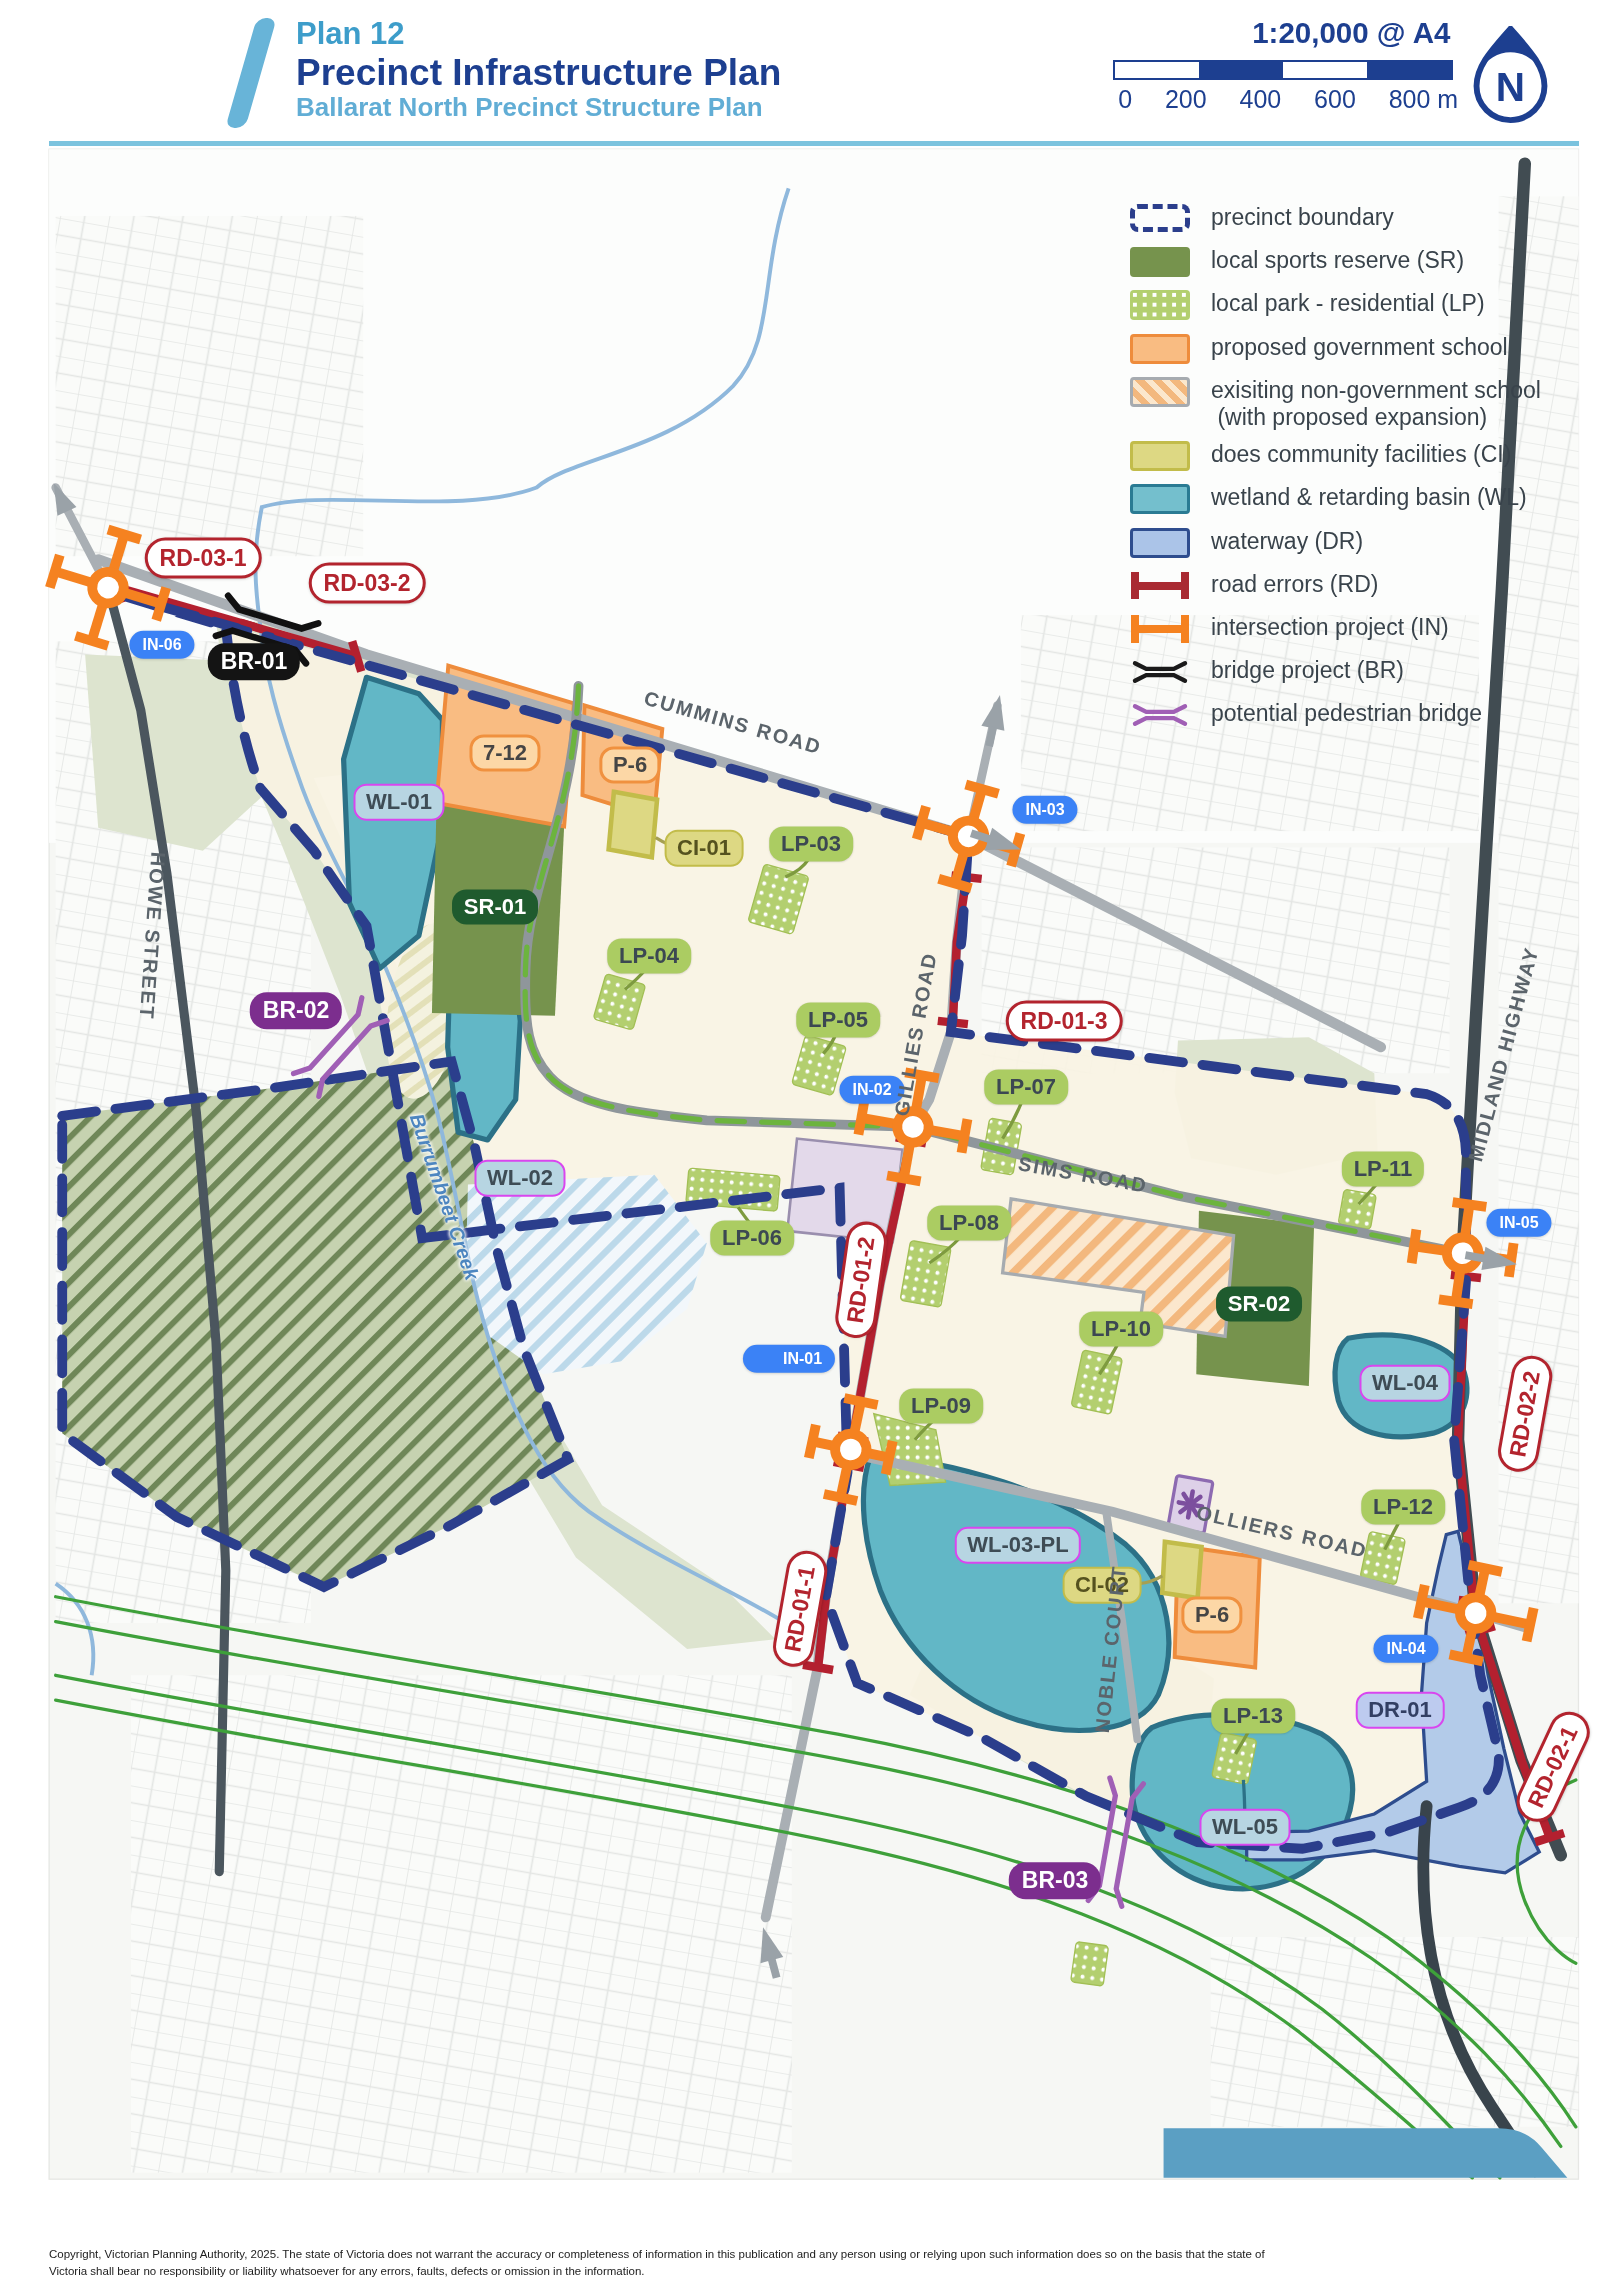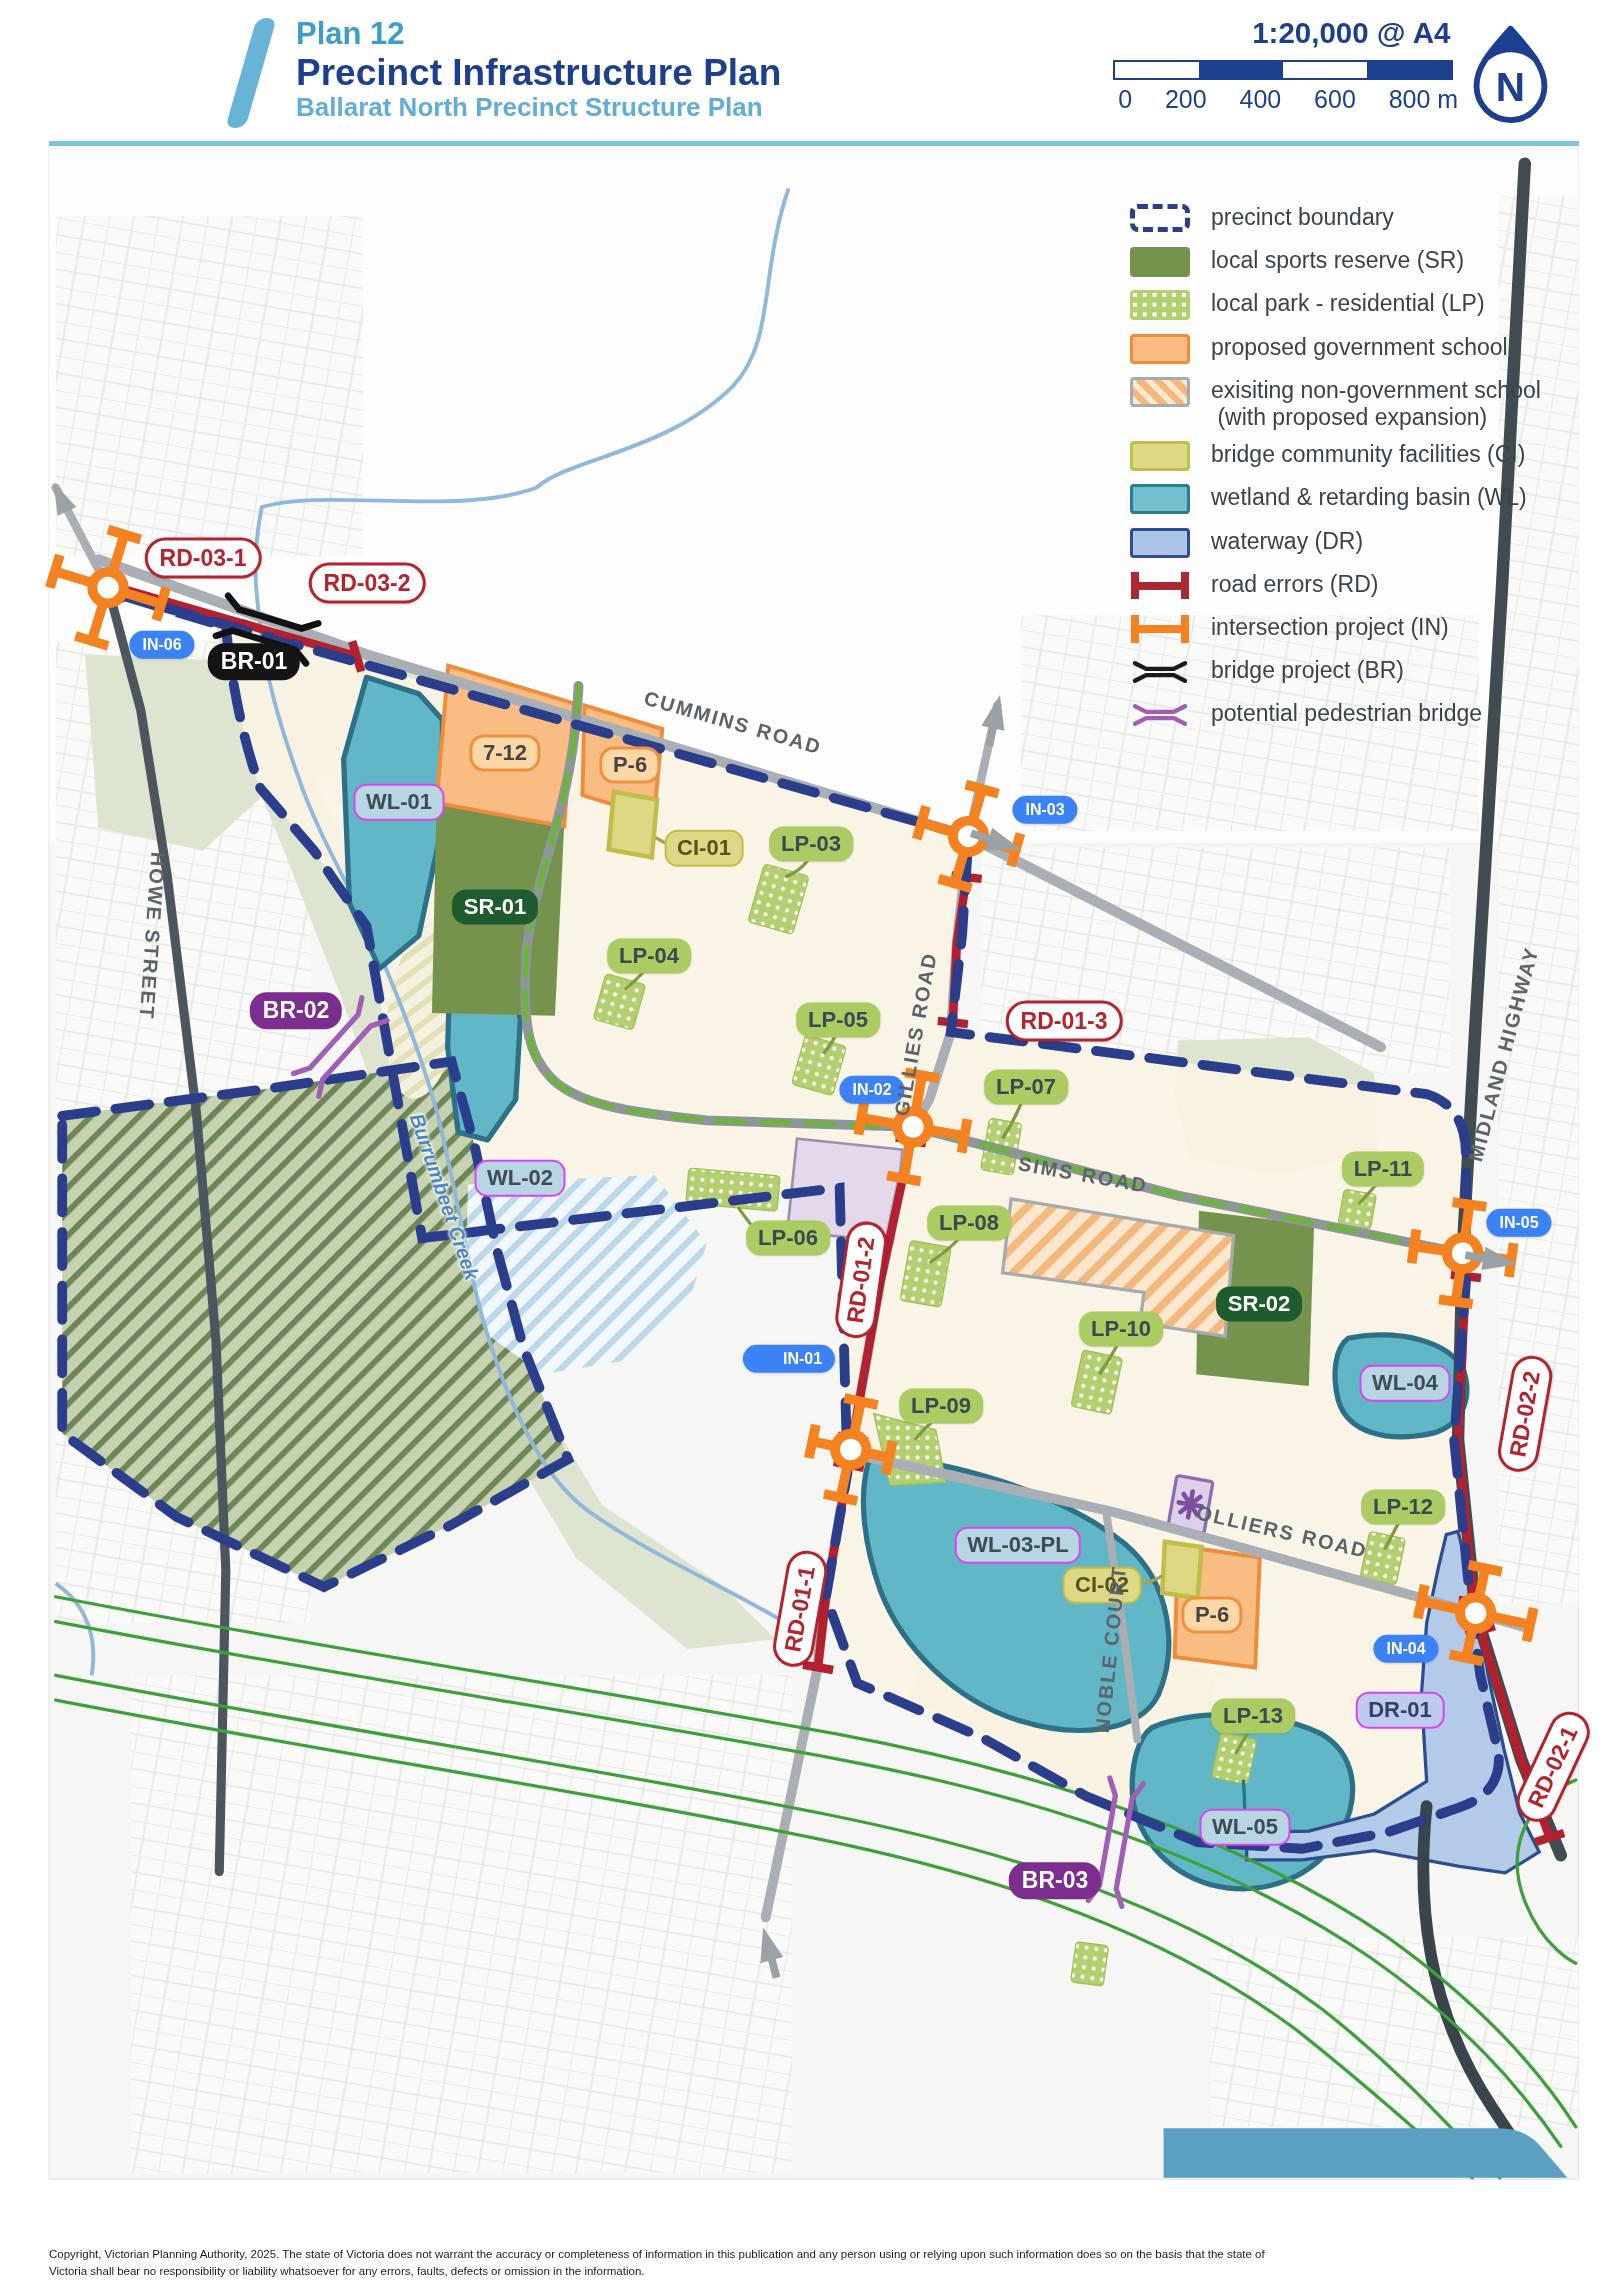--- a/index.html
+++ b/index.html
@@ -418,21 +418,21 @@
         <div class="legend-row">
           <span class="sw sw-school"></span>
           <span class="legend-text">proposed government school</span>
         </div>
         <div class="legend-row">
           <span class="sw sw-schoolx"></span>
           <span class="legend-text">exisiting non-government school<div>&nbsp;(with proposed expansion)</div></span>
         </div>
         <div class="legend-row">
           <span class="sw sw-ci"></span>
-          <span class="legend-text">bridge community facilities (CI)</span>
+          <span class="legend-text">does community facilities (CI)</span>
         </div>
         <div class="legend-row">
           <span class="sw sw-wl"></span>
           <span class="legend-text">wetland &amp; retarding basin (WL)</span>
         </div>
         <div class="legend-row">
           <span class="sw sw-dr"></span>
           <span class="legend-text">waterway (DR)</span>
         </div>
         <div class="legend-row">
@@ -486,21 +486,21 @@
       <div class="ml ml-in" style="left: 1045px; top: 810px;">IN-03</div>
       <div class="ml ml-rd" style="left: 1064px; top: 1021px;">RD-01-3</div>
       <div class="ml ml-lp" style="left: 649px; top: 956px;">LP-04</div>
       <div class="ml ml-lp" style="left: 838px; top: 1020px;">LP-05</div>
       <div class="ml ml-brp" style="left: 296px; top: 1011px;">BR-02</div>
       <div class="ml ml-wl" style="left: 520px; top: 1178px;">WL-02</div>
       <div class="ml ml-in" style="left: 872px; top: 1090px; text-align: right;">IN-02</div>
       <div class="ml ml-lp" style="left: 1026px; top: 1087px;">LP-07</div>
       <div class="ml ml-lp" style="left: 1383px; top: 1169px;">LP-11</div>
       <div class="ml ml-in" style="left: 1519px; top: 1223px;">IN-05</div>
-      <div class="ml ml-lp" style="left: 752px; top: 1238px; margin-left: 36px;">LP-06</div>
+      <div class="ml ml-lp" style="left: 752px; top: 1238px;">LP-06</div>
       <div class="ml ml-lp" style="left: 969px; top: 1223px;">LP-08</div>
       <div class="ml ml-rd" style="left: 861px; top: 1280px; transform: translate(-50%, -50%) rotate(-82deg);">RD-01-2</div>
       <div class="ml ml-sr" style="left: 1259px; top: 1304px;">SR-02</div>
       <div class="ml ml-lp" style="left: 1121px; top: 1329px;">LP-10</div>
       <div class="ml ml-wl" style="left: 1405px; top: 1383px;">WL-04</div>
       <div class="ml ml-rd" style="left: 1525px; top: 1414px; transform: translate(-50%, -50%) rotate(-80deg);">RD-02-2</div>
       <div class="ml ml-in" style="left: 789px; top: 1359px; padding-left: 40px;">IN-01</div>
       <div class="ml ml-lp" style="left: 941px; top: 1406px;">LP-09</div>
       <div class="ml ml-lp" style="left: 1403px; top: 1507px;">LP-12</div>
       <div class="ml ml-wl" style="left: 1018px; top: 1545px;">WL-03-PL</div>

